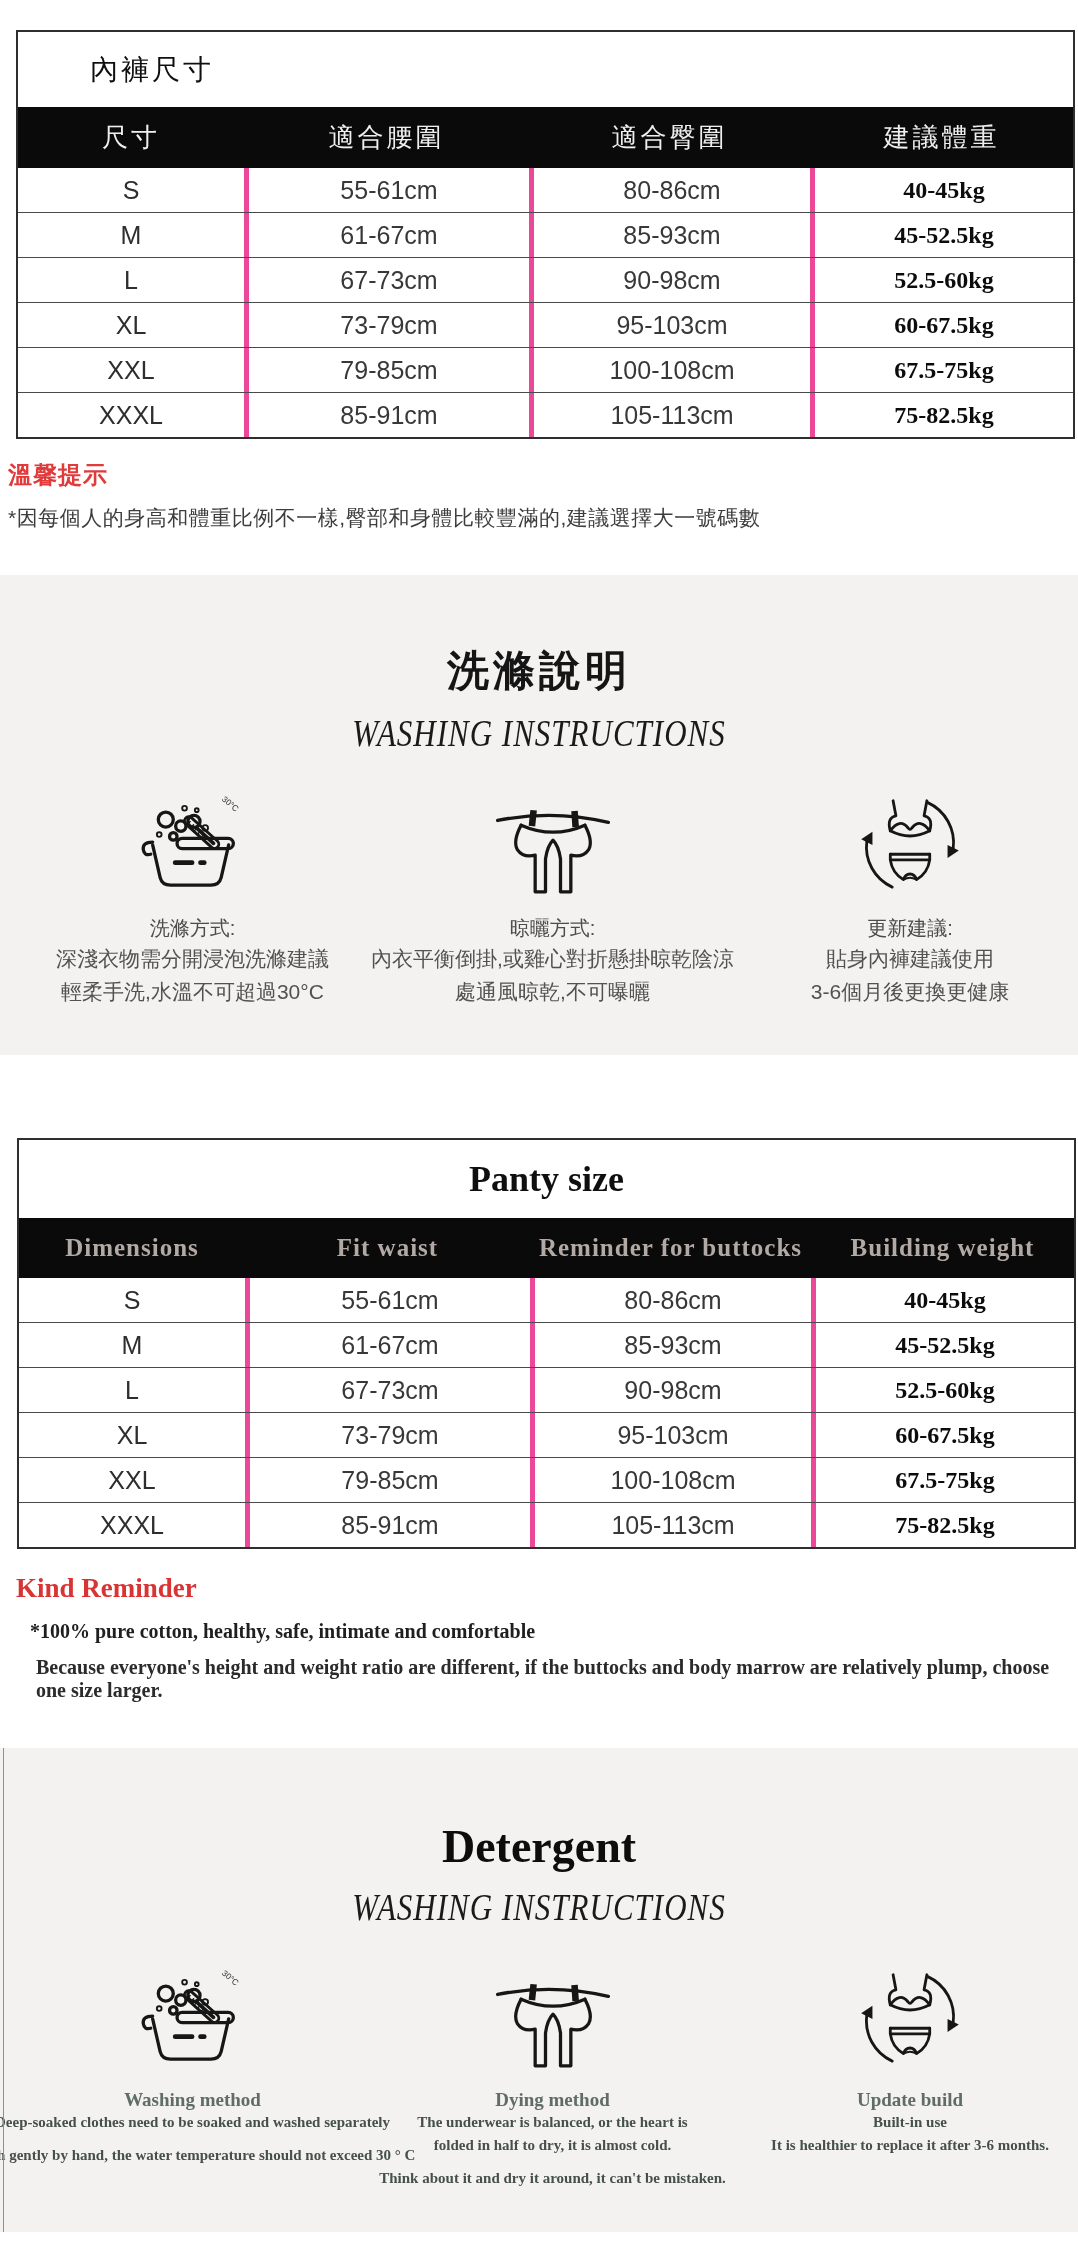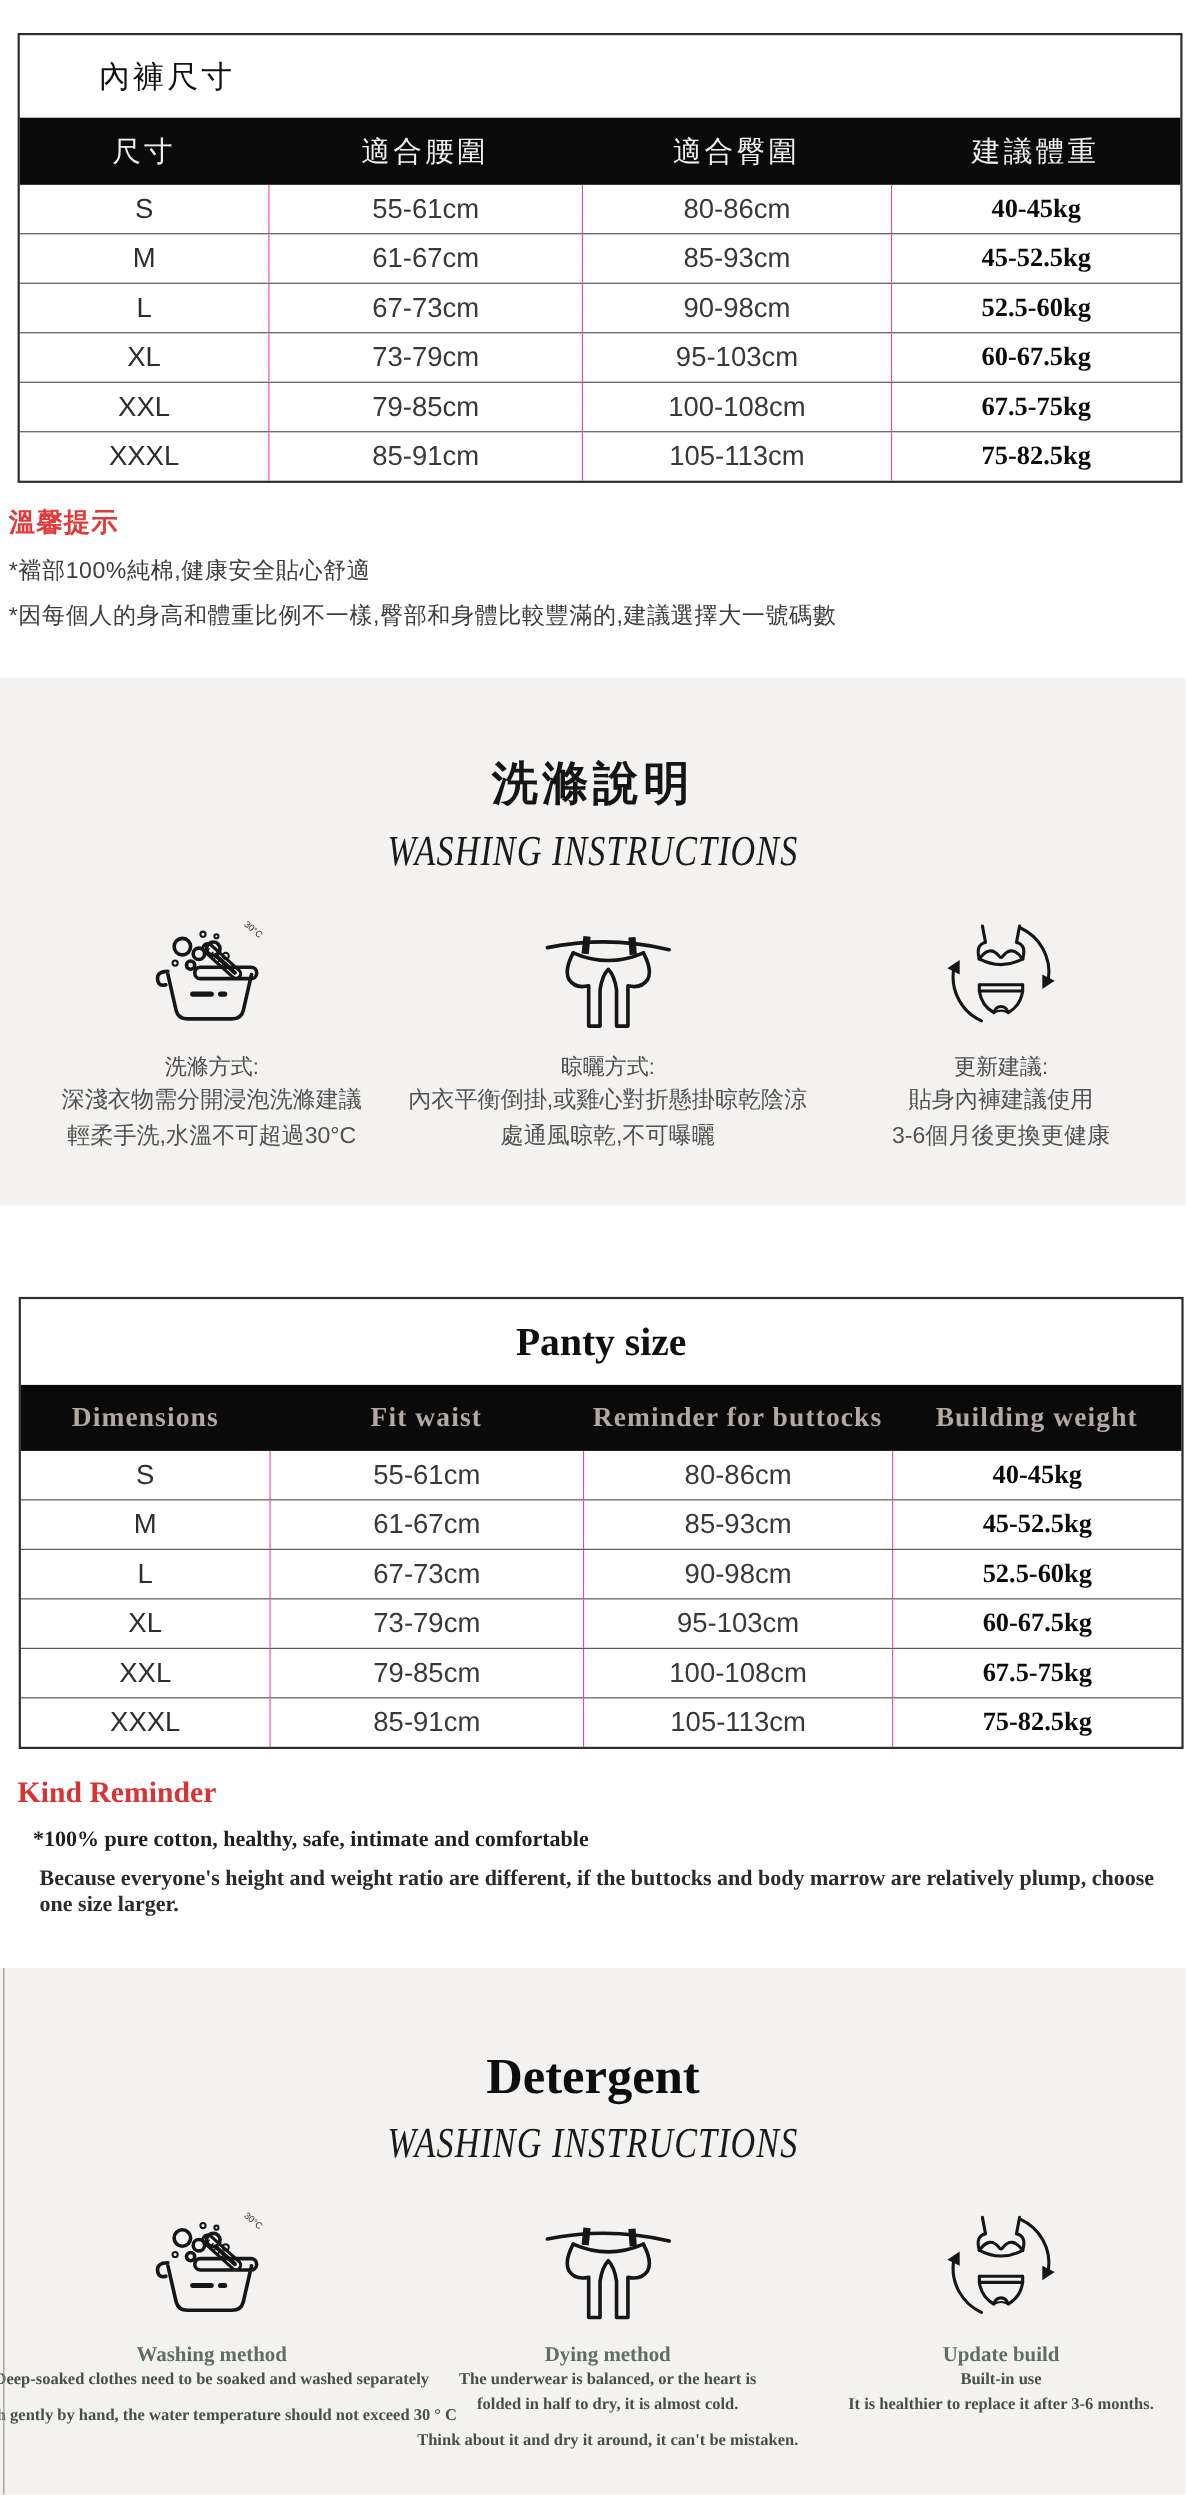--- a/index.html
+++ b/index.html
@@ -36,21 +36,21 @@
     color:#b2a9a5;font-family:"Liberation Serif",serif;font-weight:bold;
     font-size:25px;letter-spacing:1px;
   }
   .trow{
     display:grid;grid-template-columns:226px 285px 281px 1fr;
     align-items:center;text-align:center;
     height:44px;border-top:1px solid #4a4a4a;
   }
   .trow:first-child{border-top:none;}
   .trow .tcell{height:100%;display:flex;align-items:center;justify-content:center;}
-  .trow .c1,.trow .c2,.trow .c3{border-left:1px solid #ec4899;}
+  .trow .c1,.trow .c2,.trow .c3{border-left:5px solid #ec4899;}
   .trow .c0{font-size:25px;color:#2e2e2e;}
   .trow .c1,.trow .c2{font-size:25px;color:#383838;}
   .trow .c3{font-family:"Liberation Serif",serif;font-weight:bold;font-size:24px;color:#0c0c0c;}
   
   .reminder-cn{margin:20px 0 0 8px;}
   .reminder-cn .rtitle{color:#e03a3a;font-size:24px;font-weight:bold;letter-spacing:1px;}
   .reminder-cn .rnote{margin-top:13px;font-size:21px;color:#3d3d3d;letter-spacing:0.5px;}
   .reminder-en{margin:24px 0 0 16px;font-family:Liberation Serif, serif;}
   .reminder-en .rtitle{color:#d93434;font-size:27px;font-weight:bold;}
   .reminder-en .rnote1{margin:16px 0 0 14px;font-size:20px;font-weight:bold;color:#1f1f1f;}
@@ -183,21 +183,20 @@
           <div class="tcell c0">XXXL</div>
           <div class="tcell c1">85-91cm</div>
           <div class="tcell c2">105-113cm</div>
           <div class="tcell c3">75-82.5kg</div>
         </div>
       </div>
   </div>
 
   <div class="reminder-cn">
     <div class="rtitle">溫馨提示</div>
-    <div class="rnote">*襠部100%純棉,健康安全貼心舒適</div>
     <div class="rnote">*因每個人的身高和體重比例不一樣,臀部和身體比較豐滿的,建議選擇大一號碼數</div>
   </div>
 
   <div class="wash wash-cn">
     <div class="wtitle">洗滌說明</div>
     <div class="wsub">WASHING INSTRUCTIONS</div>
     <div class="wash-items">
       <div class="wash-col">
         <svg class="wash-icon" viewBox="0 0 130 120">
             <use href="#icon-basin"></use>

